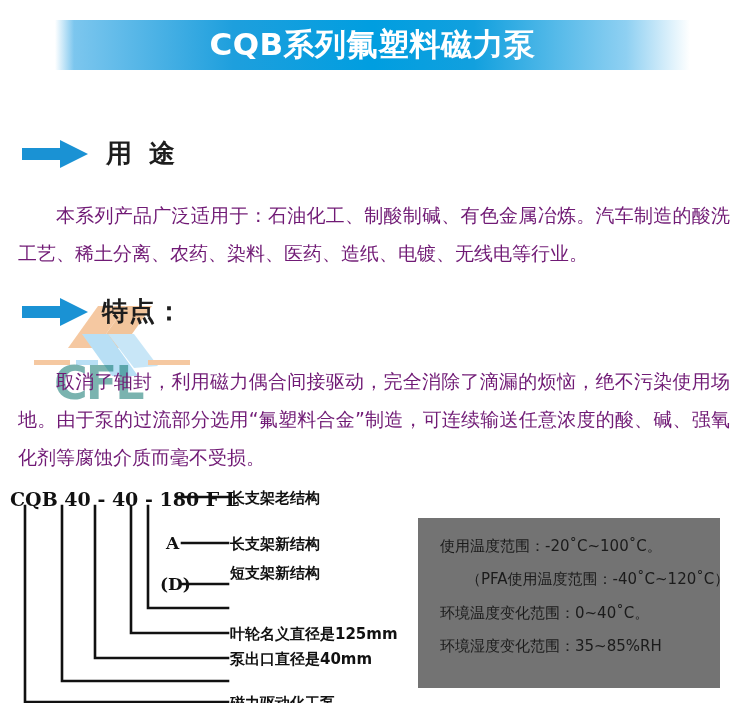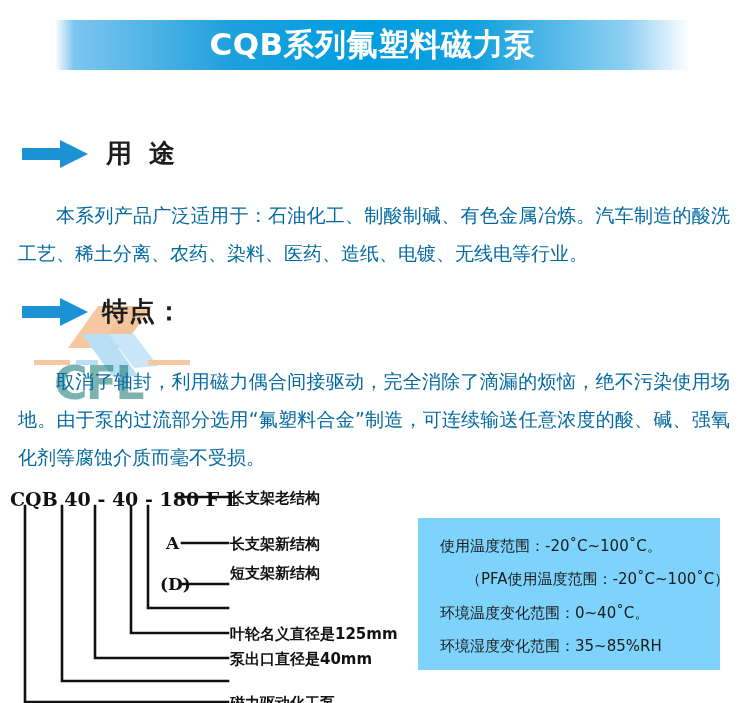--- a/index.html
+++ b/index.html
@@ -90,21 +90,21 @@
     opacity: 0.55;
     letter-spacing: -2px;
     font-family: "DejaVu Sans", "Liberation Sans", sans-serif;
   }
 
   
   .body-para {
     position: absolute;
     font-size: 19px;
     line-height: 38px;
-    color: #0369a1;
+    color: #701a75;
     text-indent: 38px;
     text-align: justify;
     font-family: "DejaVu Sans", "Liberation Sans", sans-serif;
     z-index: 2;
   }
   #usage-para { left: 18px; top: 196px; width: 712px; }
   #feature-para { left: 18px; top: 362px; width: 712px; }
 
   
   #model-diagram {
@@ -142,22 +142,22 @@
     white-space: nowrap;
     font-family: "DejaVu Sans", "Liberation Sans", sans-serif;
   }
 
   
   #spec-box {
     position: absolute;
     left: 418px;
     top: 518px;
     width: 302px;
-    height: 152px;
-    background: #7dd3fc;
+    height: 170px;
+    background: #737373;
     z-index: 2;
     padding: 0;
   }
   .spec-line {
     position: absolute;
     font-size: 15px;
     color: #1b1b1b;
     white-space: nowrap;
     font-family: "DejaVu Sans", "Liberation Sans", sans-serif;
   }
@@ -238,16 +238,16 @@
   <div class="callout-label" style="left:230px; top:47px;">长支架新结构</div>
   <div class="callout-label" style="left:230px; top:76px;">短支架新结构</div>
 
   <div class="callout-label" style="left:230px; top:137px;">叶轮名义直径是125mm</div>
   <div class="callout-label" style="left:230px; top:162px;">泵出口直径是40mm</div>
   <div class="callout-label" style="left:230px; top:206px;">磁力驱动化工泵</div>
 </div>
 
 <div id="spec-box">
   <div class="spec-line" id="spec-line-0">使用温度范围：-20˚C~100˚C。</div>
-  <div class="spec-line" id="spec-line-1">（PFA使用温度范围：-20˚C~100˚C）</div>
+  <div class="spec-line" id="spec-line-1">（PFA使用温度范围：-40˚C~120˚C）</div>
   <div class="spec-line" id="spec-line-2">环境温度变化范围：0~40˚C。</div>
   <div class="spec-line" id="spec-line-3">环境湿度变化范围：35~85%RH</div>
 </div>
 
 </body></html>

